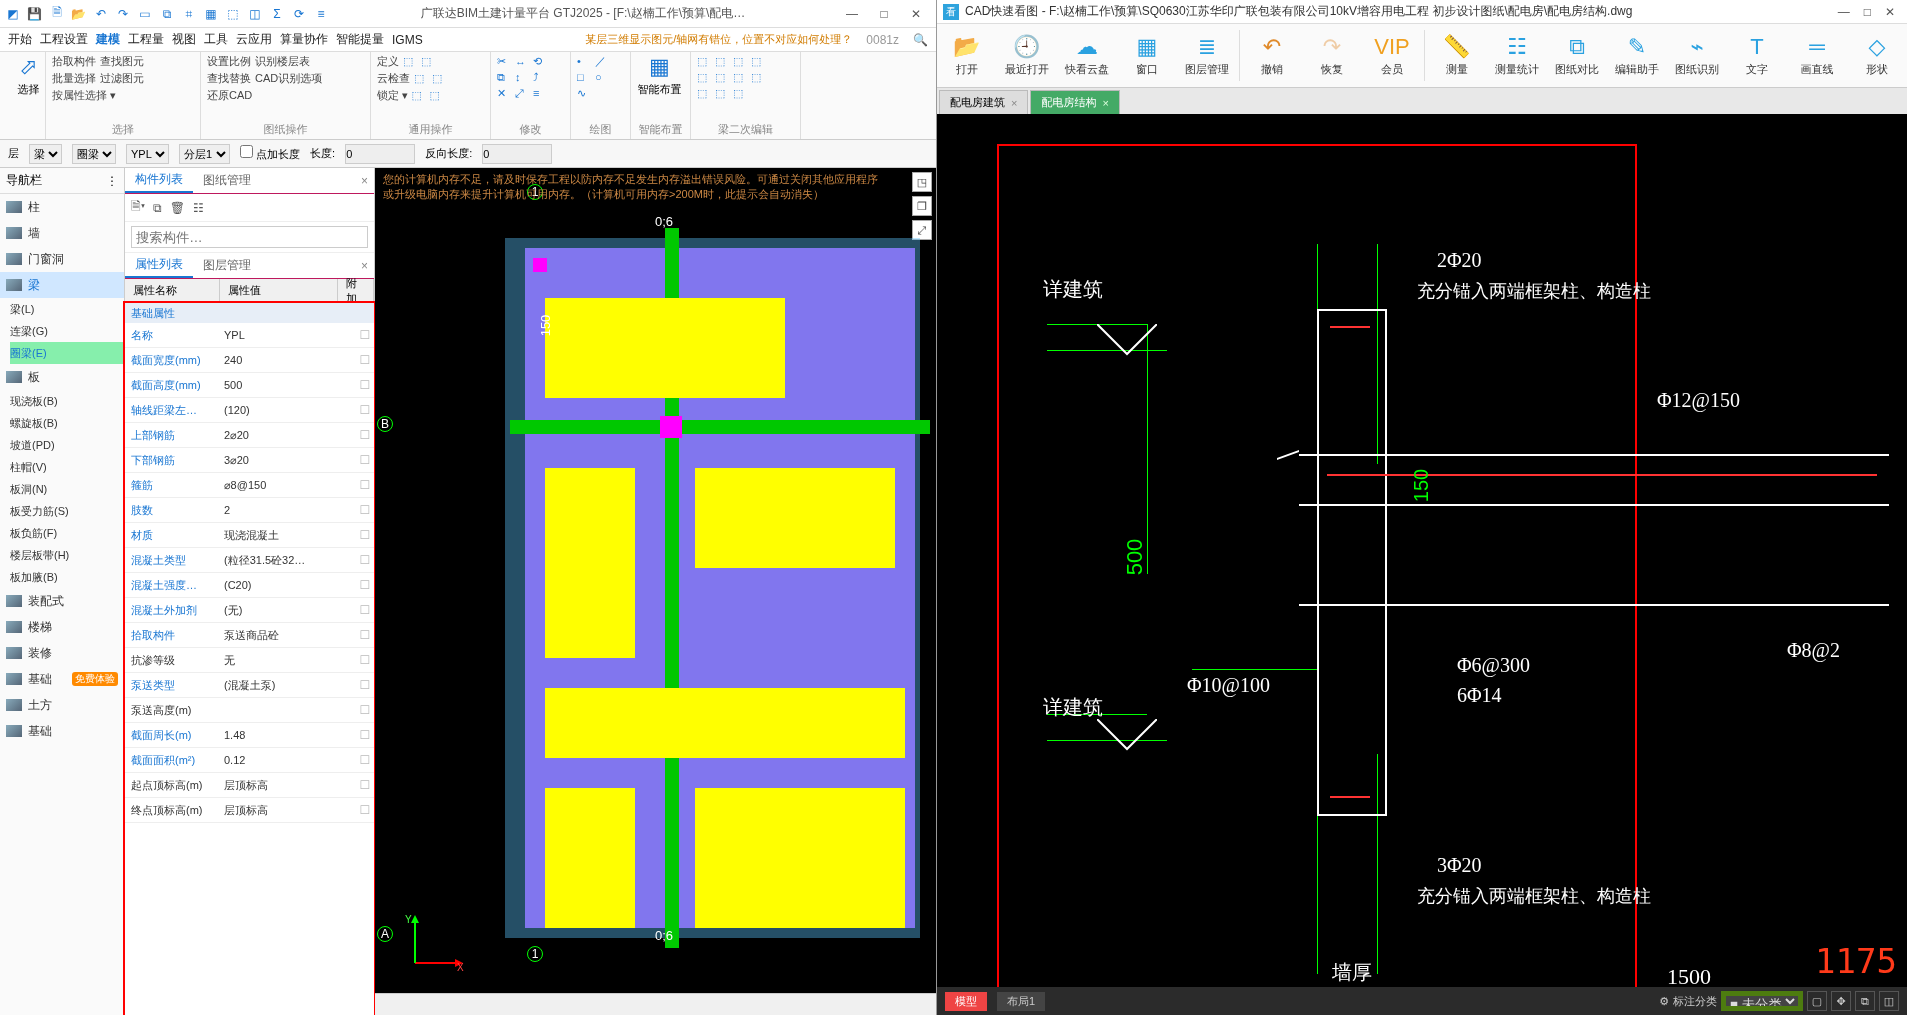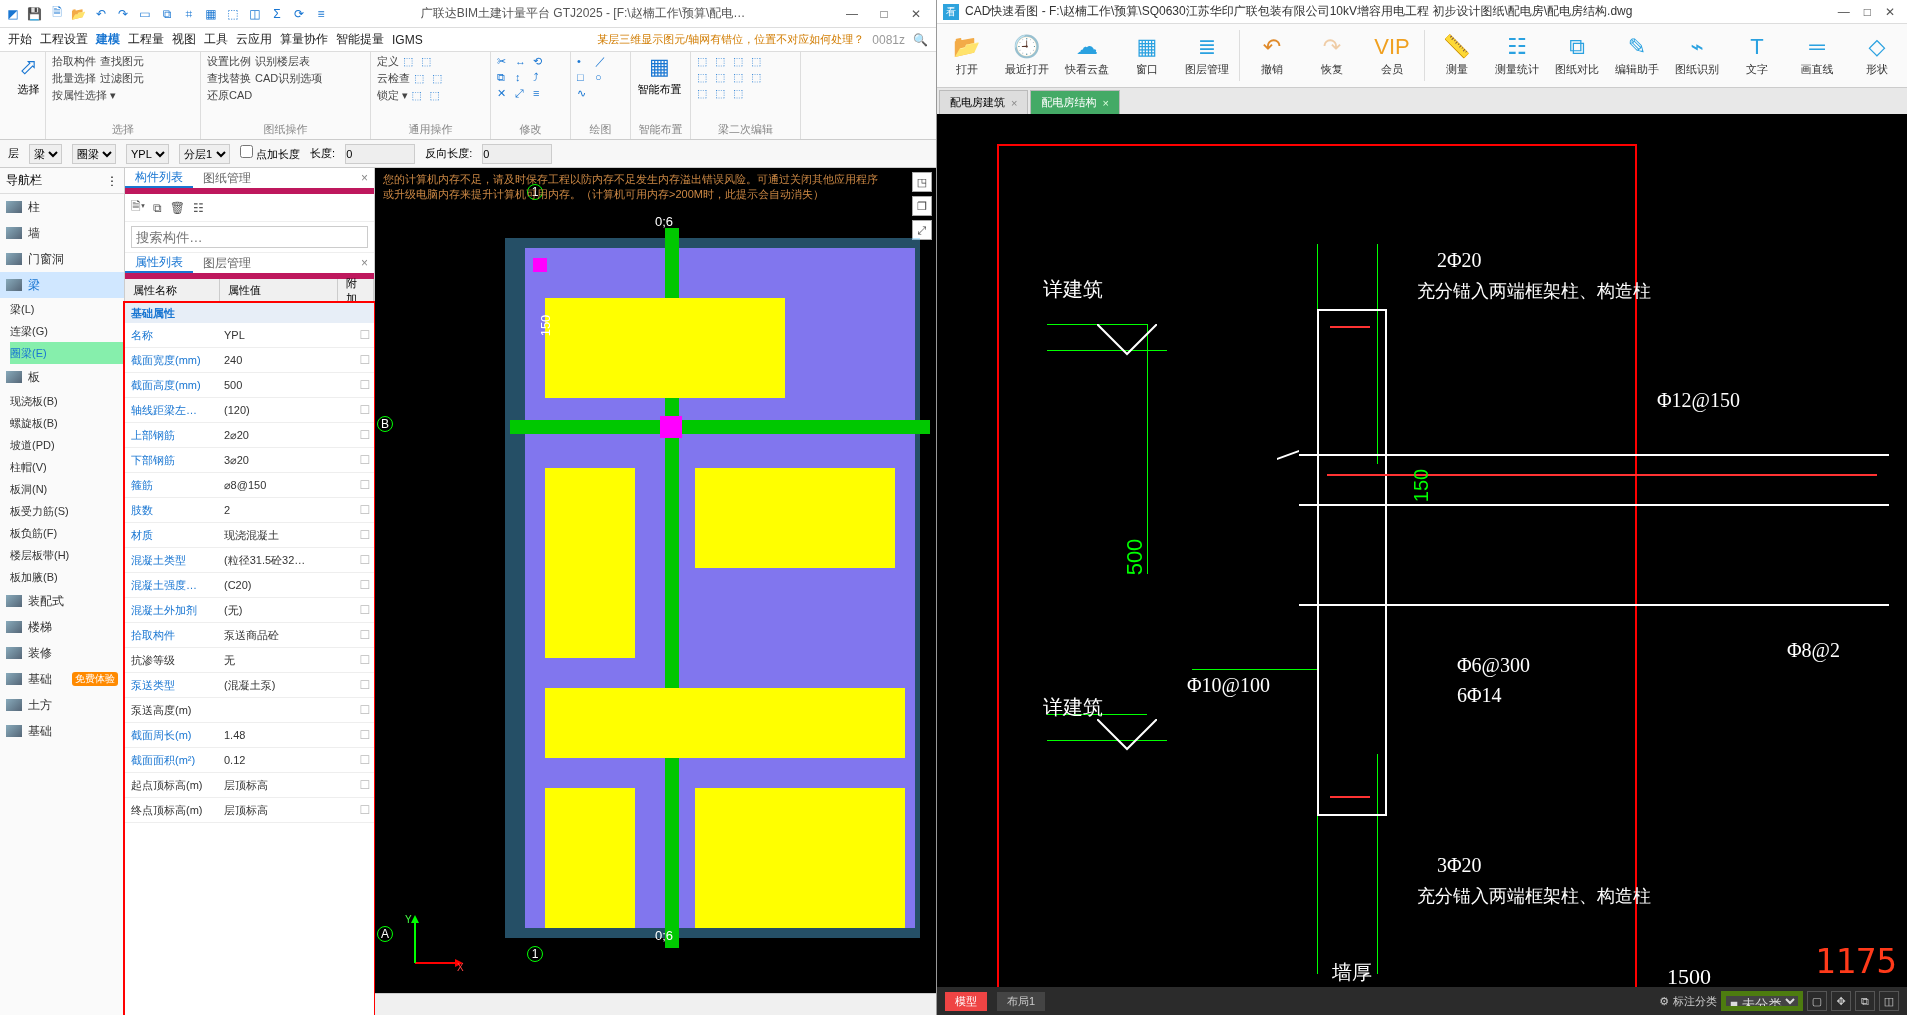--- a/index.html
+++ b/index.html
@@ -11,21 +11,21 @@
 .qat { display: flex; gap: 4px; padding: 0 4px; }
 .qat span { width: 18px; height: 18px; display: inline-flex; align-items: center; justify-content: center; color: #1976d2; }
 .gtj-title { flex: 1; text-align: center; color: #555; font-size: 12px; white-space: nowrap; overflow: hidden; }
 .win-btns { display: flex; gap: 8px; padding: 0 8px; }
 .win-btns span { width: 24px; text-align: center; color: #555; }
 
 .gtj-menubar { height: 24px; display: flex; align-items: center; padding: 0 8px; gap: 8px; background: #fff; border-bottom: 1px solid #ddd; }
 .gtj-menubar span { color: #222; }
 .gtj-menubar .active { color: #1976d2; font-weight: bold; }
 .gtj-menubar .hint { margin-left: auto; color: #d17c00; font-size: 11px; }
-.gtj-menubar .srch { color: #999; }
+.gtj-menubar .srch { color: #999; margin-left: 6px; }
 
 .gtj-ribbon { height: 88px; display: flex; background: #fafafa; border-bottom: 1px solid #ccc; }
 .rgroup { display: flex; flex-direction: column; justify-content: space-between; border-right: 1px solid #ddd; padding: 2px 6px; }
 .rgroup .rows { display: flex; flex-direction: column; gap: 2px; }
 .rgroup .row { display: flex; gap: 4px; align-items: center; color: #444; white-space: nowrap; font-size: 11px; }
 .rgroup .row span { display: inline-flex; align-items: center; gap: 2px; }
 .rgroup .glabel { text-align: center; color: #888; font-size: 11px; }
 .rbig { width: 45px; display: flex; flex-direction: column; align-items: center; justify-content: center; gap: 2px; }
 .rbig .ico { font-size: 22px; color: #1976d2; }
 .rbig .txt { font-size: 11px; }
@@ -41,36 +41,36 @@
 .nav-list { flex: 1; overflow-y: auto; }
 .nav-item { height: 26px; display: flex; align-items: center; gap: 6px; padding: 0 6px; color: #333; }
 .nav-item.sel { background: #d0e7ff; color: #1976d2; }
 .nav-cube { width: 16px; height: 12px; background: linear-gradient(135deg,#8ab,#567); display: inline-block; }
 .nav-sub { display: flex; flex-direction: column; padding-left: 10px; }
 .nav-sub span { height: 22px; display: flex; align-items: center; font-size: 11px; color: #333; }
 .nav-sub .sub-sel { color: #1976d2; background: #86efac; }
 .nav-badge { margin-left: auto; background: #ff8a00; color: #fff; font-size: 10px; padding: 0 3px; border-radius: 3px; }
 
 .mid-col { width: 250px; display: flex; flex-direction: column; border-right: 1px solid #ccc; }
-.tabs { height: 26px; display: flex; align-items: center; border-bottom: 6px solid #be185d; }
+.tabs { height: 26px; display: flex; align-items: center; border-bottom: 1px solid #be185d; }
 .tabs .tab { padding: 0 10px; height: 100%; display: flex; align-items: center; color: #666; }
 .tabs .tab.active { color: #1976d2; border-bottom: 2px solid #1976d2; }
 .tabs .close { margin-left: auto; padding: 0 6px; color: #888; }
 .tool-row { height: 28px; display: flex; align-items: center; gap: 8px; padding: 0 6px; border-bottom: 1px solid #eee; }
 .tool-row span { color: #555; }
 .search-row { padding: 4px 6px; border-bottom: 1px solid #eee; }
 .search-row input { width: 100%; height: 22px; border: 1px solid #ccc; padding: 0 4px; }
 .comp-list { height: 100px; overflow: auto; border-bottom: 1px solid #ccc; }
 .comp-item { height: 22px; display: flex; align-items: center; padding: 0 8px; font-size: 11px; }
 .comp-item.sel { background: #d0e7ff; }
 
 .prop-panel { flex: 1; display: flex; flex-direction: column; border: 2px solid #ff0000; margin: -2px; }
 .prop-head { height: 24px; display: flex; border-bottom: 1px solid #ccc; background: #f0f0f0; }
 .prop-head div { padding: 0 8px; display: flex; align-items: center; font-size: 11px; border-right: 1px solid #ccc; }
-.prop-section { height: 20px; background: #e7eef7; color: #1976d2; font-size: 11px; padding: 0 6px; display: flex; align-items: center; font-weight: bold; }
+.prop-section { height: 20px; background: #e7eef7; color: #1976d2; font-size: 11px; padding: 0 6px; display: flex; align-items: center; }
 .prop-rows { flex: 1; overflow-y: auto; }
 .prop-row { height: 25px; display: flex; align-items: center; border-bottom: 1px solid #eee; }
 .prop-row .pn { width: 95px; padding-left: 6px; color: #1976d2; font-size: 11px; }
 .prop-row .pn.bk { color: #333; }
 .prop-row .pv { flex: 1; font-size: 11px; color: #333; padding: 0 4px; }
 .prop-row .pextra { width: 18px; color: #bbb; text-align: center; }
 
 .canvas-col { flex: 1; display: flex; flex-direction: column; background: #000; position: relative; }
 .canvas-hint { position: absolute; top: 4px; left: 8px; color: #cc8844; font-size: 11px; line-height: 1.4; z-index: 5; max-width: 500px; }
 .model-area { flex: 1; position: relative; background: #000; }

